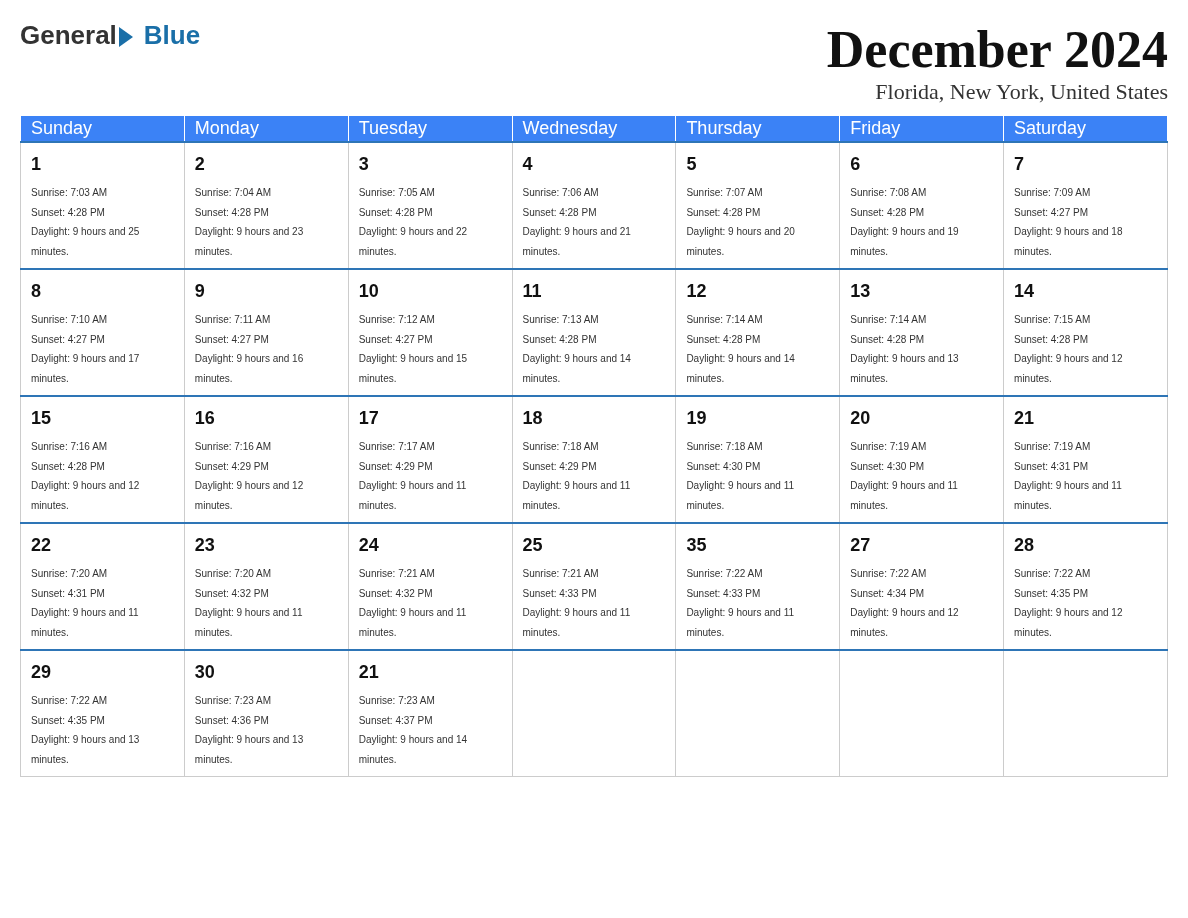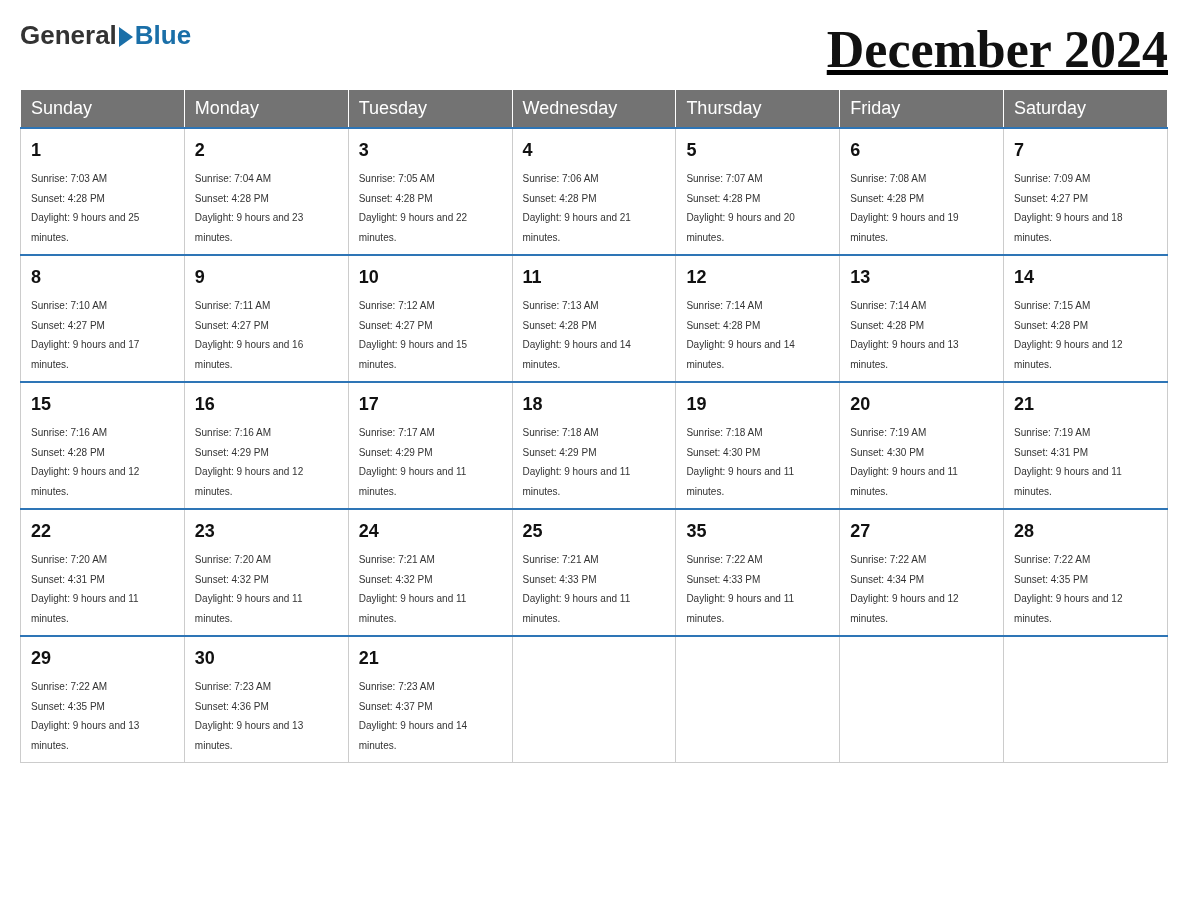--- a/index.html
+++ b/index.html
@@ -37,48 +37,47 @@
       border-left: 14px solid #1a6fa8;
       border-top: 10px solid transparent;
       border-bottom: 10px solid transparent;
       margin-left: 2px;
       margin-top: 2px;
     }
     .logo-blue {
       font-size: 26px;
       font-weight: bold;
       color: #1a6fa8;
-      margin-left: 2px;
+      margin-left: 11px;
     }
     .title-block {
       text-align: right;
-      text-decoration: underline;
     }
     .month-title {
       font-size: 52px;
       font-weight: bold;
       color: #111;
       font-family: Georgia, serif;
     }
     .location-title {
       font-size: 22px;
       color: #333;
       font-family: Georgia, serif;
     }
     .calendar {
       width: 100%;
       border-collapse: collapse;
       margin-top: 8px;
     }
     .calendar th {
-      background-color: #737373;
+      background-color: #3b82f6;
       color: #fff;
       font-size: 18px;
       font-weight: normal;
-      padding: 8px 10px;
+      padding: 2px 10px;
       text-align: left;
       border: 1px solid #fff;
     }
     .calendar td {
       vertical-align: top;
       padding: 8px 10px;
       border: 1px solid #ccc;
       border-top: 2px solid #2e75b6;
       width: calc(100% / 7);
       min-height: 110px;
@@ -112,20 +111,21 @@
 <div class="header">
   <div class="logo">
     <div class="logo-top">
       <span class="logo-general">General</span>
       <div class="logo-arrow"></div>
     </div>
     <span class="logo-blue">Blue</span>
   </div>
   <div class="title-block">
     <div class="month-title">December 2024</div>
+    <div class="location-title">Florida, New York, United States</div>
   </div>
 </div>
 
 <table class="calendar">
   <thead>
     <tr>
 
     <th>Sunday</th>
         <th>Monday</th>
         <th>Tuesday</th>

